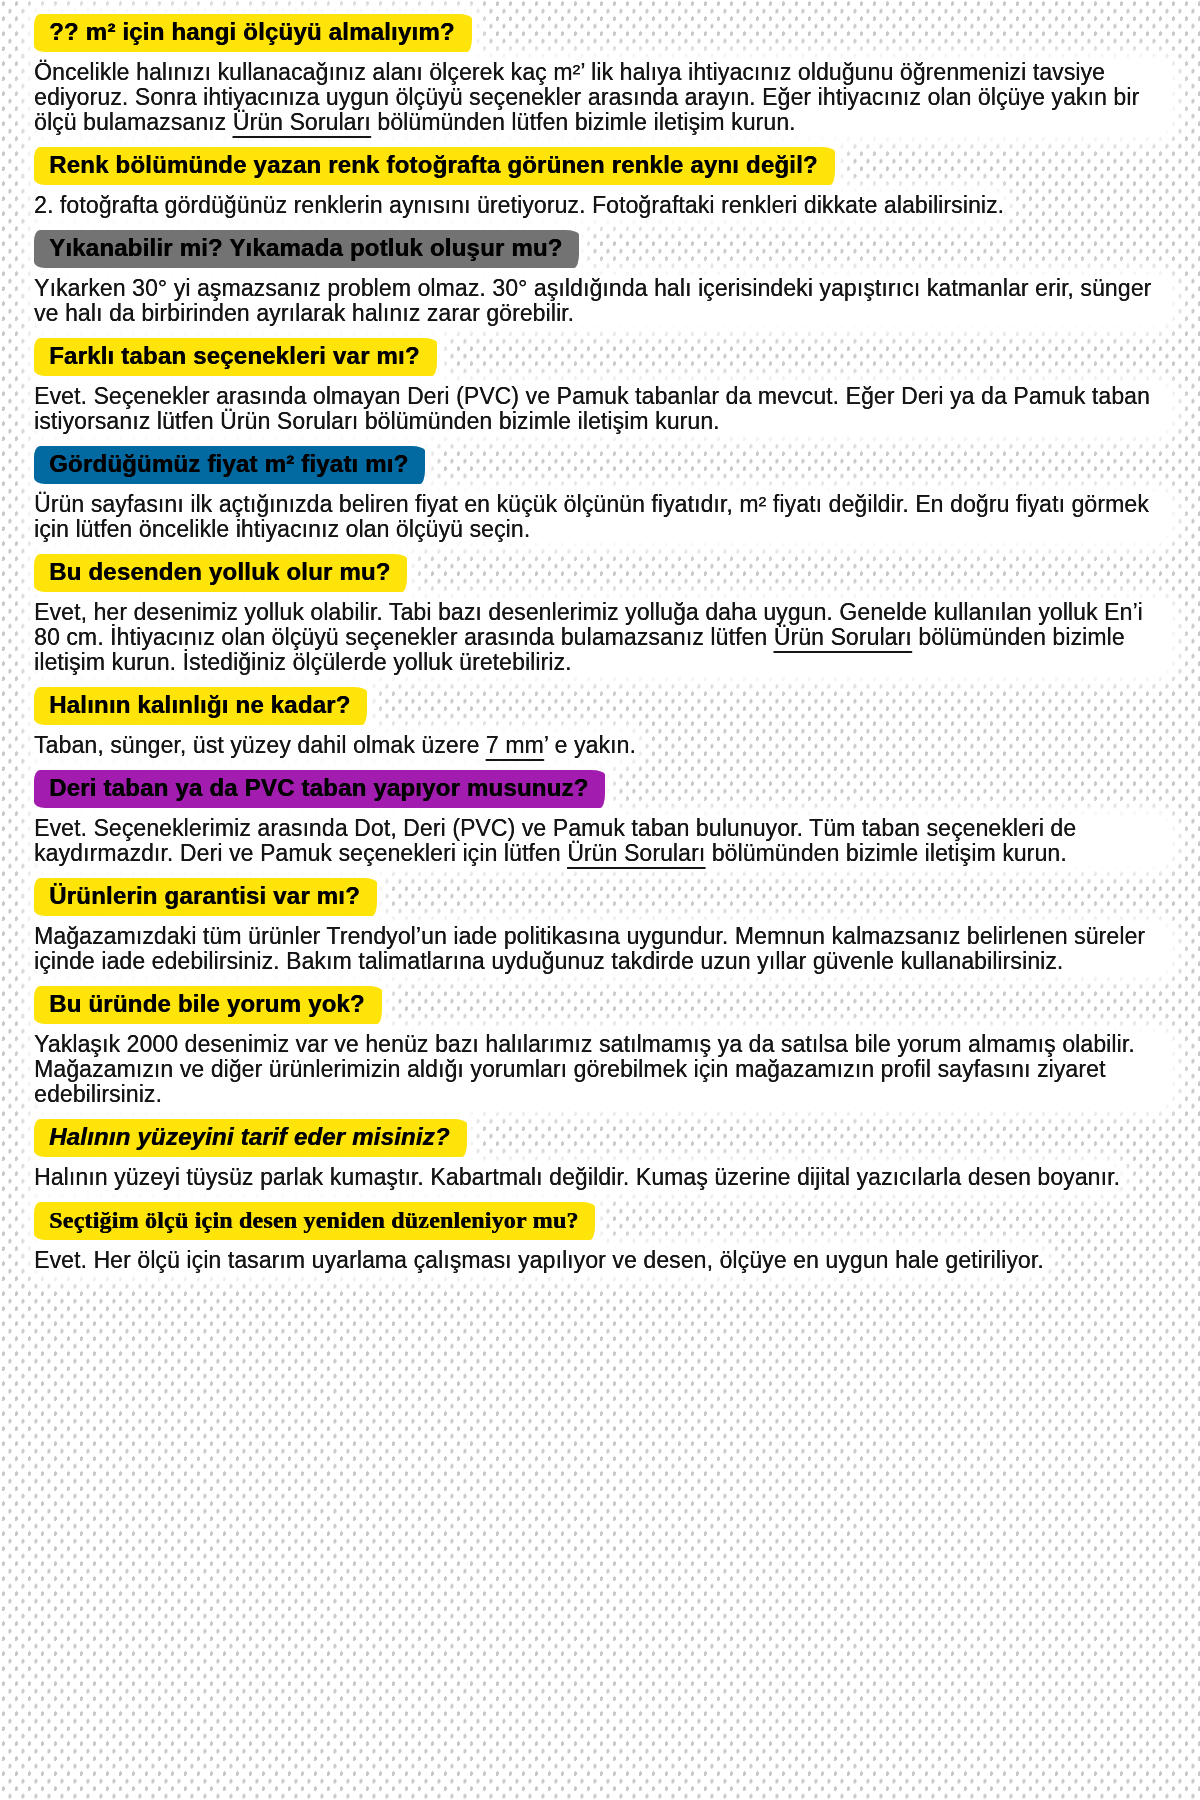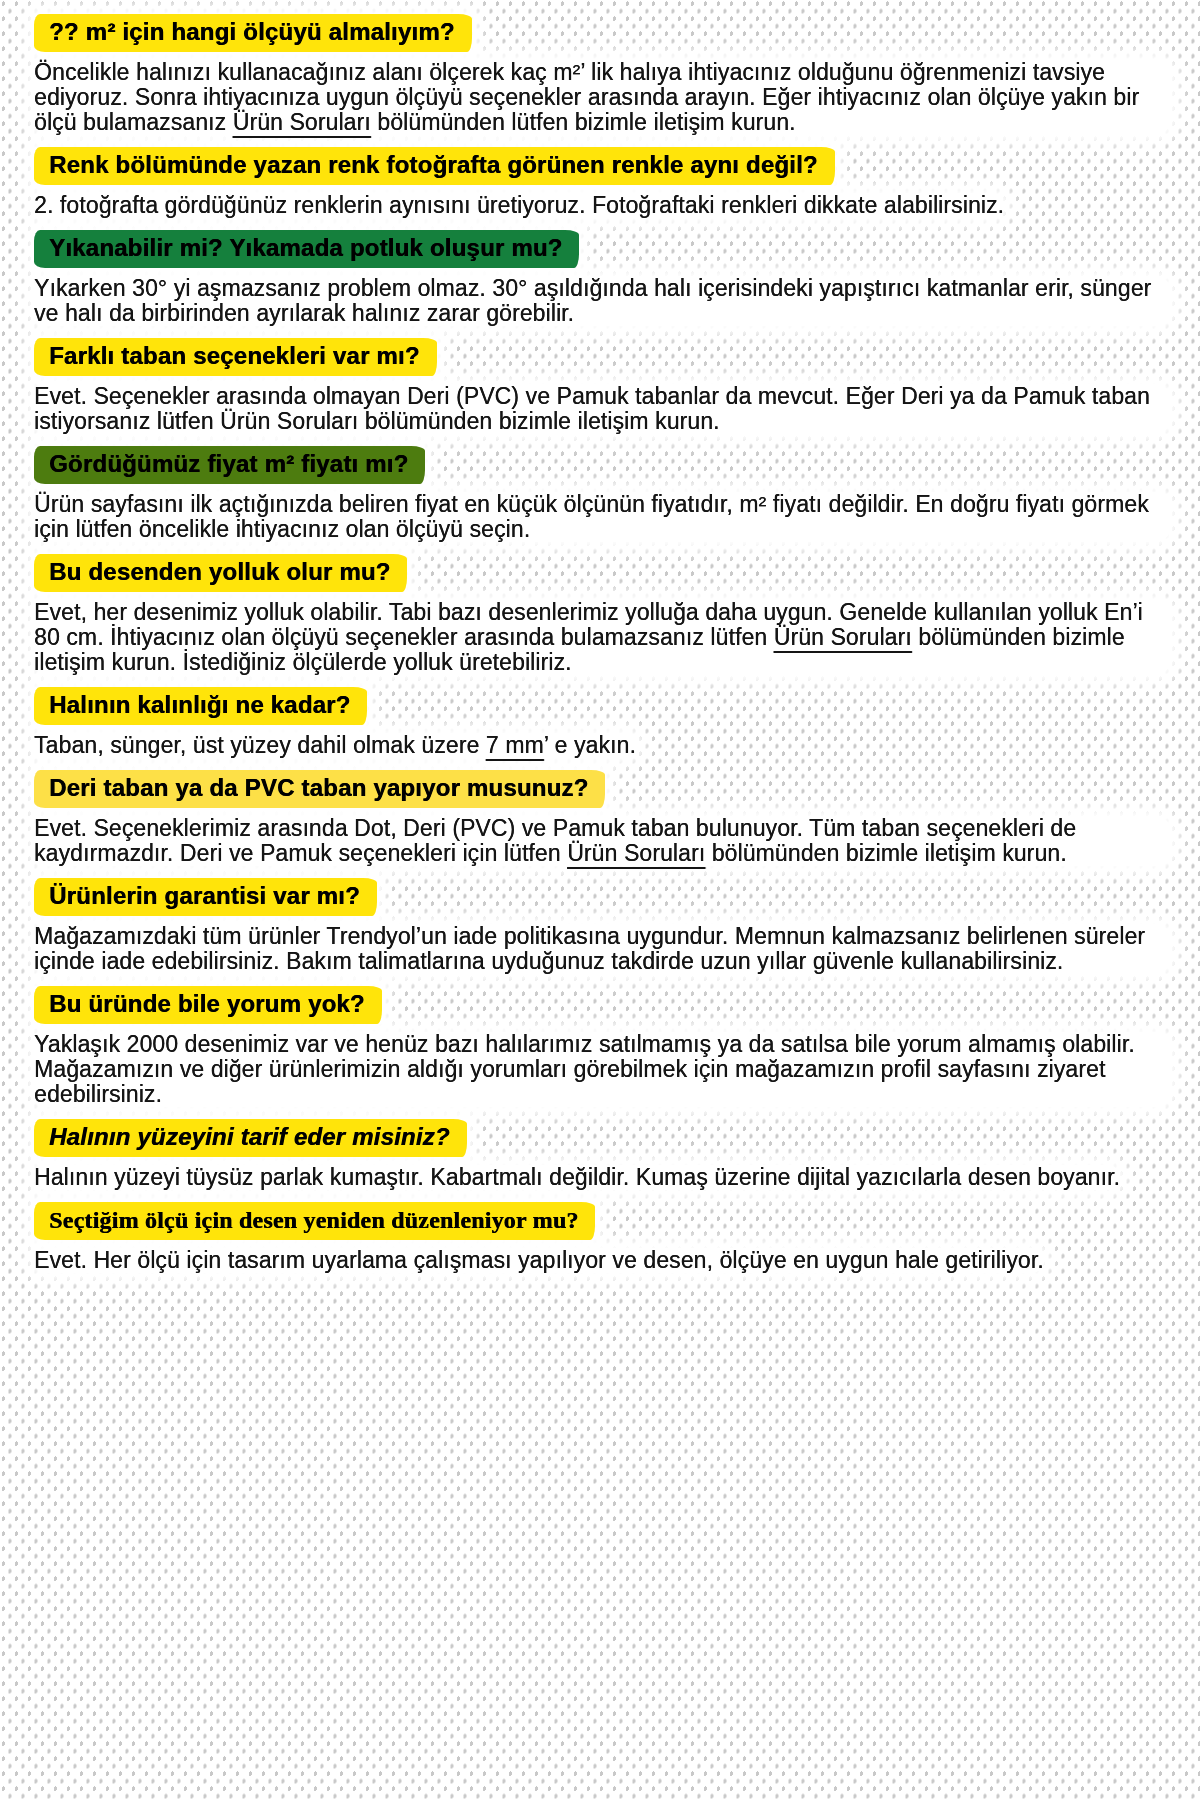--- a/index.html
+++ b/index.html
@@ -89,39 +89,39 @@
     <h2 class="q-row">
       <span class="hl" style="background: rgb(255, 228, 10);">Renk bölümünde yazan renk fotoğrafta görünen renkle aynı değil?</span>
     </h2>
     <div class="a-wrap">
       <p class="a-text"><span>2. fotoğrafta gördüğünüz renklerin aynısını üretiyoruz. Fotoğraftaki renkleri dikkate alabilirsiniz.</span></p>
     </div>
   </section>
 
   <section class="faq-item">
     <h2 class="q-row">
-      <span class="hl" style="background: #15803d;">Yıkanabilir mi? Yıkamada potluk oluşur mu?</span>
+      <span class="hl" style="background: #737373;">Yıkanabilir mi? Yıkamada potluk oluşur mu?</span>
     </h2>
     <div class="a-wrap">
       <p class="a-text"><span>Yıkarken 30° yi aşmazsanız problem olmaz. 30° aşıldığında halı içerisindeki yapıştırıcı katmanlar erir, sünger ve halı da birbirinden ayrılarak halınız zarar görebilir.</span></p>
     </div>
   </section>
 
   <section class="faq-item">
     <h2 class="q-row">
       <span class="hl" style="background: rgb(255, 228, 10);">Farklı taban seçenekleri var mı?</span>
     </h2>
     <div class="a-wrap">
       <p class="a-text"><span>Evet. Seçenekler arasında olmayan Deri (PVC) ve Pamuk tabanlar da mevcut. Eğer Deri ya da Pamuk taban istiyorsanız lütfen Ürün Soruları bölümünden bizimle iletişim kurun.</span></p>
     </div>
   </section>
 
   <section class="faq-item">
     <h2 class="q-row">
-      <span class="hl" style="background: #4d7c0f;">Gördüğümüz fiyat m² fiyatı mı?</span>
+      <span class="hl" style="background: #0369a1;">Gördüğümüz fiyat m² fiyatı mı?</span>
     </h2>
     <div class="a-wrap">
       <p class="a-text"><span>Ürün sayfasını ilk açtığınızda beliren fiyat en küçük ölçünün fiyatıdır, m² fiyatı değildir. En doğru fiyatı görmek için lütfen öncelikle ihtiyacınız olan ölçüyü seçin.</span></p>
     </div>
   </section>
 
   <section class="faq-item">
     <h2 class="q-row">
       <span class="hl" style="background: rgb(255, 228, 10);">Bu desenden yolluk olur mu?</span>
     </h2>
@@ -134,21 +134,21 @@
     <h2 class="q-row">
       <span class="hl" style="background: rgb(255, 228, 10);">Halının kalınlığı ne kadar?</span>
     </h2>
     <div class="a-wrap">
       <p class="a-text"><span>Taban, sünger, üst yüzey dahil olmak üzere </span><span class="u">7 mm</span><span>’ e yakın.</span></p>
     </div>
   </section>
 
   <section class="faq-item">
     <h2 class="q-row">
-      <span class="hl" style="background: #fde047; text-align: right;">Deri taban ya da PVC taban yapıyor musunuz?</span>
+      <span class="hl" style="background: #a21caf; text-align: right;">Deri taban ya da PVC taban yapıyor musunuz?</span>
     </h2>
     <div class="a-wrap">
       <p class="a-text"><span>Evet. Seçeneklerimiz arasında Dot, Deri (PVC) ve Pamuk taban bulunuyor. Tüm taban seçenekleri de kaydırmazdır. Deri ve Pamuk seçenekleri için lütfen </span><span class="u">Ürün Soruları</span><span> bölümünden bizimle iletişim kurun.</span></p>
     </div>
   </section>
 
   <section class="faq-item">
     <h2 class="q-row">
       <span class="hl" style="background: rgb(255, 228, 10);">Ürünlerin garantisi var mı?</span>
     </h2>

